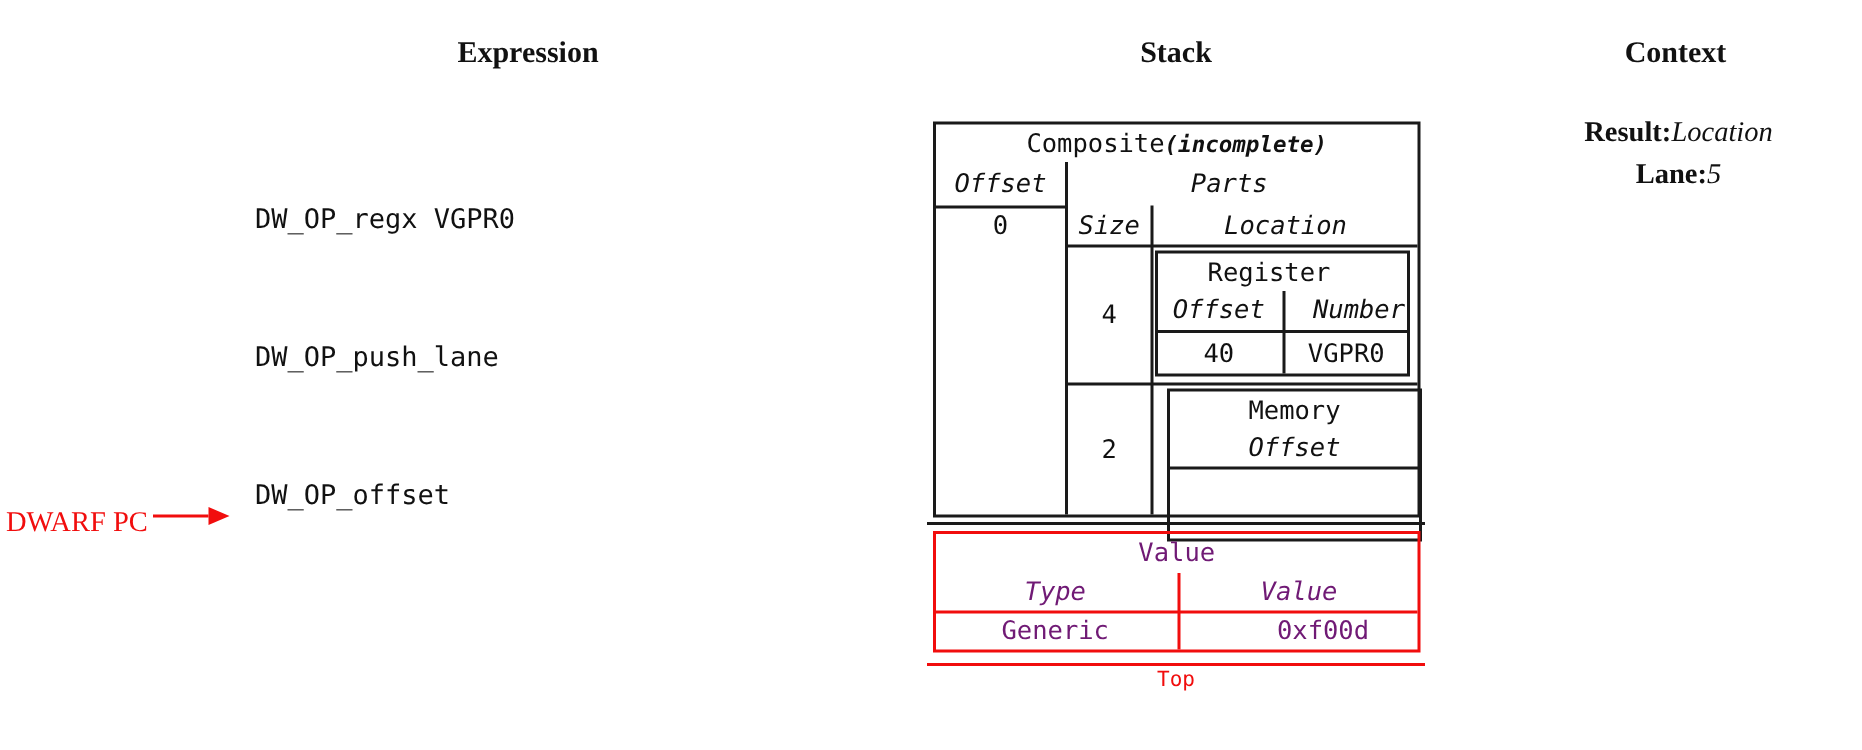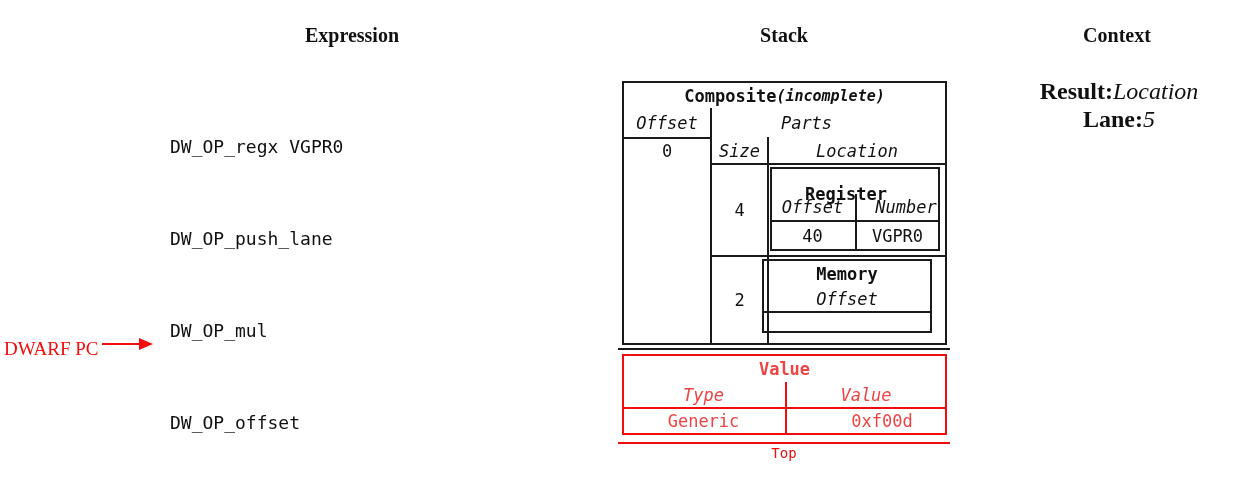--- a/index.html
+++ b/index.html
@@ -11,50 +11,49 @@
   .oplist{position:absolute;left:170px;top:71px;font-size:18px;line-height:30.6px;white-space:pre;}
   
   .pcrow{position:absolute;left:4px;top:338px;height:20px;display:flex;align-items:flex-start;}
   .pclabel{font-family:"Liberation Serif","DejaVu Serif",serif;font-size:19px;color:#f10d0d;white-space:nowrap;}
   .pcarrow{display:flex;align-items:center;margin-left:3px;}
   .pcshaft{width:37px;height:2px;background:#f10d0d;}
   .pchead{width:0;height:0;border-left:14px solid #f10d0d;border-top:6px solid transparent;border-bottom:6px solid transparent;}
   
   .tbl{position:absolute;box-sizing:border-box;}
   .tbl.black{border:2px solid #1a1a1a;}
-  .tbl.red{border:2px solid #f10d0d;color:#ef4444;padding-left:32px;}
+  .tbl.red{border:2px solid #f10d0d;color:#701a75;padding-left:32px;}
   .cell{position:absolute;display:flex;align-items:center;justify-content:center;
         font-size:17px;white-space:nowrap;}
   .it{font-style:italic;}
-  .bd{font-weight:bold;}
+  .bd{font-weight:normal;}
   .vline,.hline{position:absolute;background:#1a1a1a;}
   .vline.red,.hline.red{background:#f10d0d;}
   .sep{position:absolute;height:2px;background:#1a1a1a;}
   .sep.red{background:#f10d0d;}
   .toplbl{position:absolute;transform:translateX(-50%);font-size:14px;color:#f10d0d;}
   .sub{font-size:15px;font-style:italic;font-weight:bold;}
   
   .ctxline{position:absolute;transform:translateX(-50%);font-family:"Liberation Serif","DejaVu Serif",serif;
-           font-size:24px;white-space:nowrap;}
+           font-size:19px;white-space:nowrap;}
   .ctxline .lab{font-weight:bold;}
   .ctxline .val{font-style:italic;}
 </style>
 </head>
 <body>
 
 <div id="root">
 
   <div class="hdr" style="left:352px;top:24px">Expression</div>
   <div class="hdr" style="left:784px;top:24px">Stack</div>
   <div class="hdr" style="left:1117px;top:24px">Context</div>
 
   <div class="oplist">
     <div>DW_OP_regx VGPR0</div>
     <div>DW_OP_push_lane</div>
-    <div>DW_OP_mul</div>
     <div>DW_OP_offset</div>
     
     
     
     
     
     
     
   </div>
 
@@ -73,38 +72,38 @@
         <span class="sub">(incomplete)</span>
     </div>
 
     <div class="vline" style="left:86px;top:25px;width:2px;height:235px"></div>
     <div class="vline" style="left:143px;top:54px;width:2px;height:206px"></div>
     <div class="hline" style="left:0;top:54px;width:86px;height:2px"></div>
     <div class="hline" style="left:86px;top:80px;width:235px;height:2px"></div>
     <div class="hline" style="left:86px;top:172px;width:235px;height:2px"></div>
 
     <div class="cell it" style="left:0;top:27px;width:86px;height:25px">Offset</div>
-    <div class="cell it" style="left:79px;top:27px;width:207px;height:25px">Parts</div>
+    <div class="cell it" style="left:92px;top:27px;width:207px;height:25px">Parts</div>
     <div class="cell" style="left:0;top:57px;width:86px;height:22px">0</div>
     <div class="cell it" style="left:88px;top:57px;width:55px;height:22px">Size</div>
     <div class="cell it" style="left:145px;top:57px;width:176px;height:22px">Location</div>
     <div class="cell" style="left:88px;top:82px;width:55px;height:90px">4</div>
     <div class="cell" style="left:88px;top:174px;width:55px;height:86px">2</div>
 
     <div class="tbl black" style="left:146px;top:84px;width:170px;height:84px">
-      <div class="cell bd" style="left:0;top:12px;width:148px;height:25px">Register</div>
+      <div class="cell bd" style="left:0;top:0;width:148px;height:25px">Register</div>
       <div class="cell it" style="left:0;top:25px;width:81px;height:26px">Offset</div>
       <div class="cell it" style="left:85px;top:25px;width:98px;height:26px">Number</div>
       <div class="vline" style="left:83px;top:25px;width:2px;height:55px"></div>
       <div class="hline" style="left:0;top:51px;width:166px;height:2px"></div>
       <div class="cell" style="left:0;top:53px;width:81px;height:27px">40</div>
       <div class="cell" style="left:85px;top:53px;width:81px;height:27px">VGPR0</div>
     </div>
 
-    <div class="tbl black" style="left:138px;top:176px;width:170px;height:74px">
+    <div class="tbl black" style="left:154px;top:176px;width:170px;height:102px">
       <div class="cell bd" style="left:0;top:0;width:166px;height:25px">Memory</div>
       <div class="cell it" style="left:0;top:25px;width:166px;height:25px">Offset</div>
       <div class="hline" style="left:0;top:50px;width:166px;height:2px"></div>
     </div>
   </div>
 
   <div class="sep" style="left:618px;top:348px;width:332px"></div>
 
   <div class="tbl red" style="left:622px;top:354px;width:325px;height:81px">
     <div class="cell bd" style="left:0;top:0;width:321px;height:26px">Value</div>

